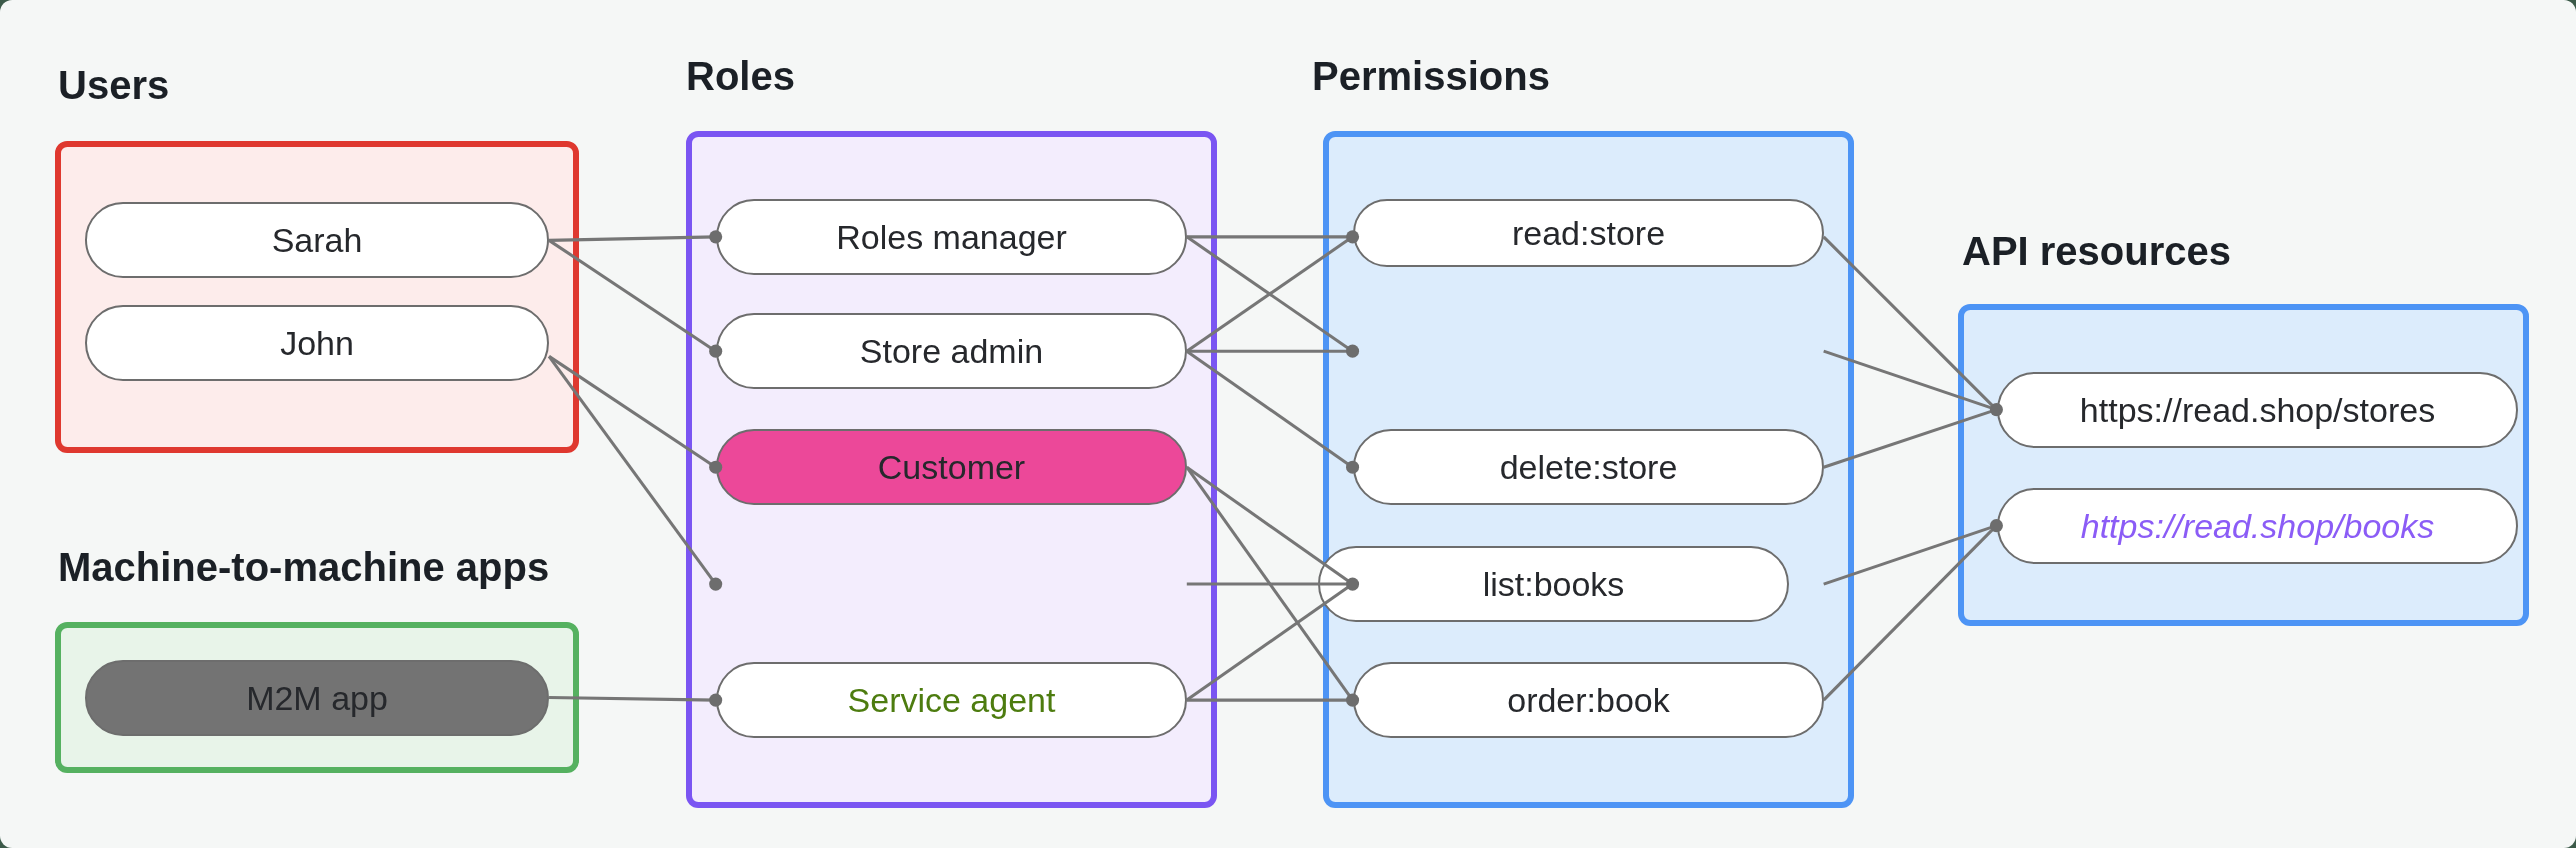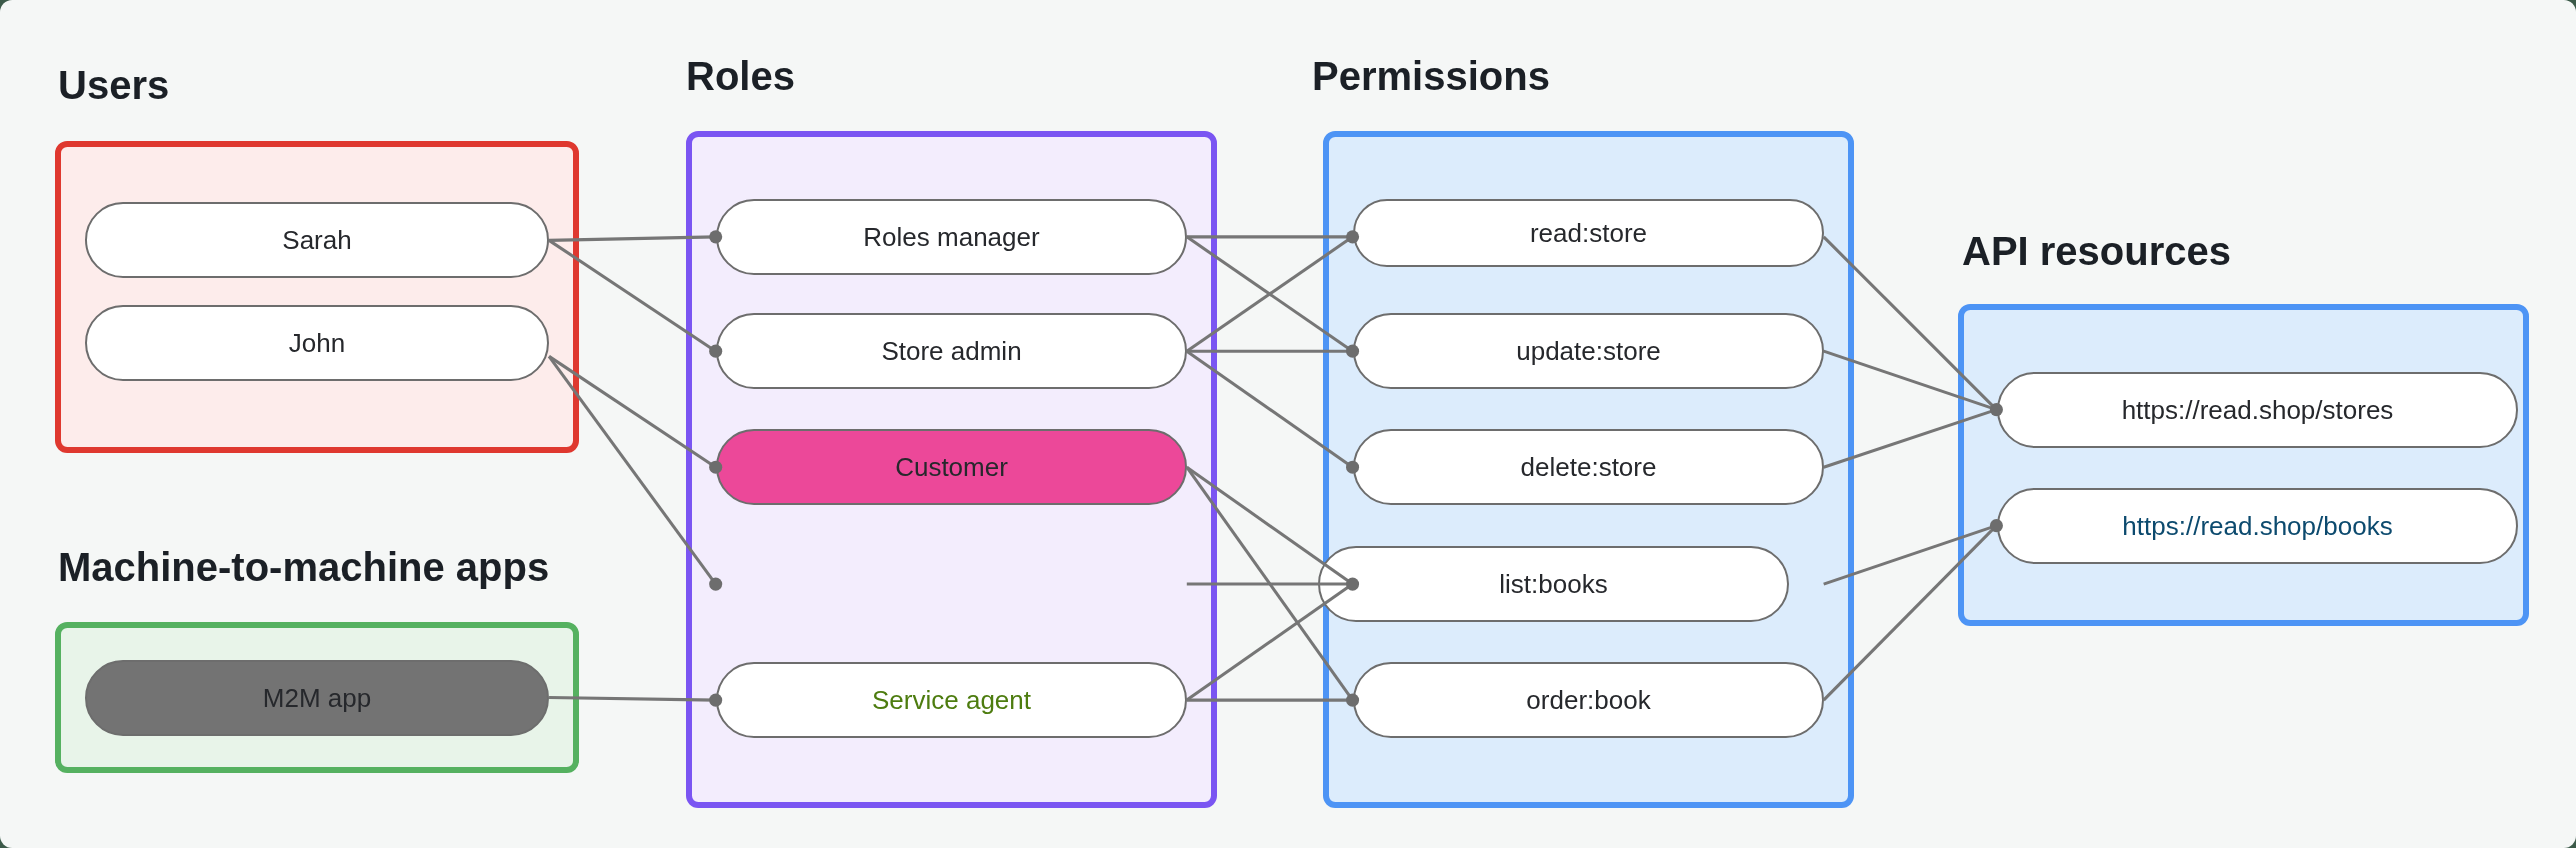--- a/index.html
+++ b/index.html
@@ -35,21 +35,21 @@
     box-sizing:border-box;
     background:#ffffff;
     border:2.6px solid #6d6d6d;
     border-radius:52px;
     display:flex;
     align-items:center;
     justify-content:center;
     z-index:5;
   }
   .node span{
-    font-size:26px;
+    font-size:34px;
     font-weight:400;
     color:#26282c;
     white-space:nowrap;
   }
   #edges{
     position:absolute;
     left:0;top:0;
     z-index:10;
     pointer-events:none;
   }
@@ -119,32 +119,29 @@
     </div>
     <div class="node" style="left: 716px; top: 429px; width: 471px; height: 76px; border-color: rgb(109, 109, 109); background: #ec4899;">
       <span style="color: rgb(38, 40, 44);">Customer</span>
     </div>
     <div class="node" style="left: 716px; top: 662px; width: 471px; height: 76px; border-color: rgb(109, 109, 109); background: rgb(255, 255, 255);">
       <span style="color: #4d7c0f; text-align: right;">Service agent</span>
     </div>
     <div class="node" style="left: 1353px; top: 199px; width: 471px; height: 68px; border-color: rgb(109, 109, 109); background: rgb(255, 255, 255);">
       <span style="color: rgb(38, 40, 44);">read:store</span>
     </div>
-    <div class="node" style="left: 1353px; top: 313px; width: 471px; height: 76px; border-color: rgb(109, 109, 109); background: rgb(255, 255, 255);">
-      <span style="color: rgb(38, 40, 44);">update:store</span>
-    </div>
     <div class="node" style="left: 1353px; top: 429px; width: 471px; height: 76px; border-color: rgb(109, 109, 109); background: rgb(255, 255, 255);">
       <span style="color: rgb(38, 40, 44);">delete:store</span>
     </div>
     <div class="node" style="left: 1318px; top: 546px; width: 471px; height: 76px; border-color: rgb(109, 109, 109); background: rgb(255, 255, 255);">
       <span style="color: rgb(38, 40, 44);">list:books</span>
     </div>
     <div class="node" style="left: 1353px; top: 662px; width: 471px; height: 76px; border-color: rgb(109, 109, 109); background: rgb(255, 255, 255);">
       <span style="color: rgb(38, 40, 44);">order:book</span>
     </div>
     <div class="node" style="left: 1997px; top: 372px; width: 521px; height: 76px; border-color: rgb(109, 109, 109); background: rgb(255, 255, 255);">
       <span style="color: rgb(38, 40, 44);">https://read.shop/stores</span>
     </div>
     <div class="node" style="left: 1997px; top: 488px; width: 521px; height: 76px; border-color: rgb(109, 109, 109); background: rgb(255, 255, 255);">
-      <span style="color: #0c4a6e;">https://read.shop/books</span>
+      <span style="color: #8b5cf6; font-style: italic;">https://read.shop/books</span>
     </div>
   </div>
 
 
 </body></html>

